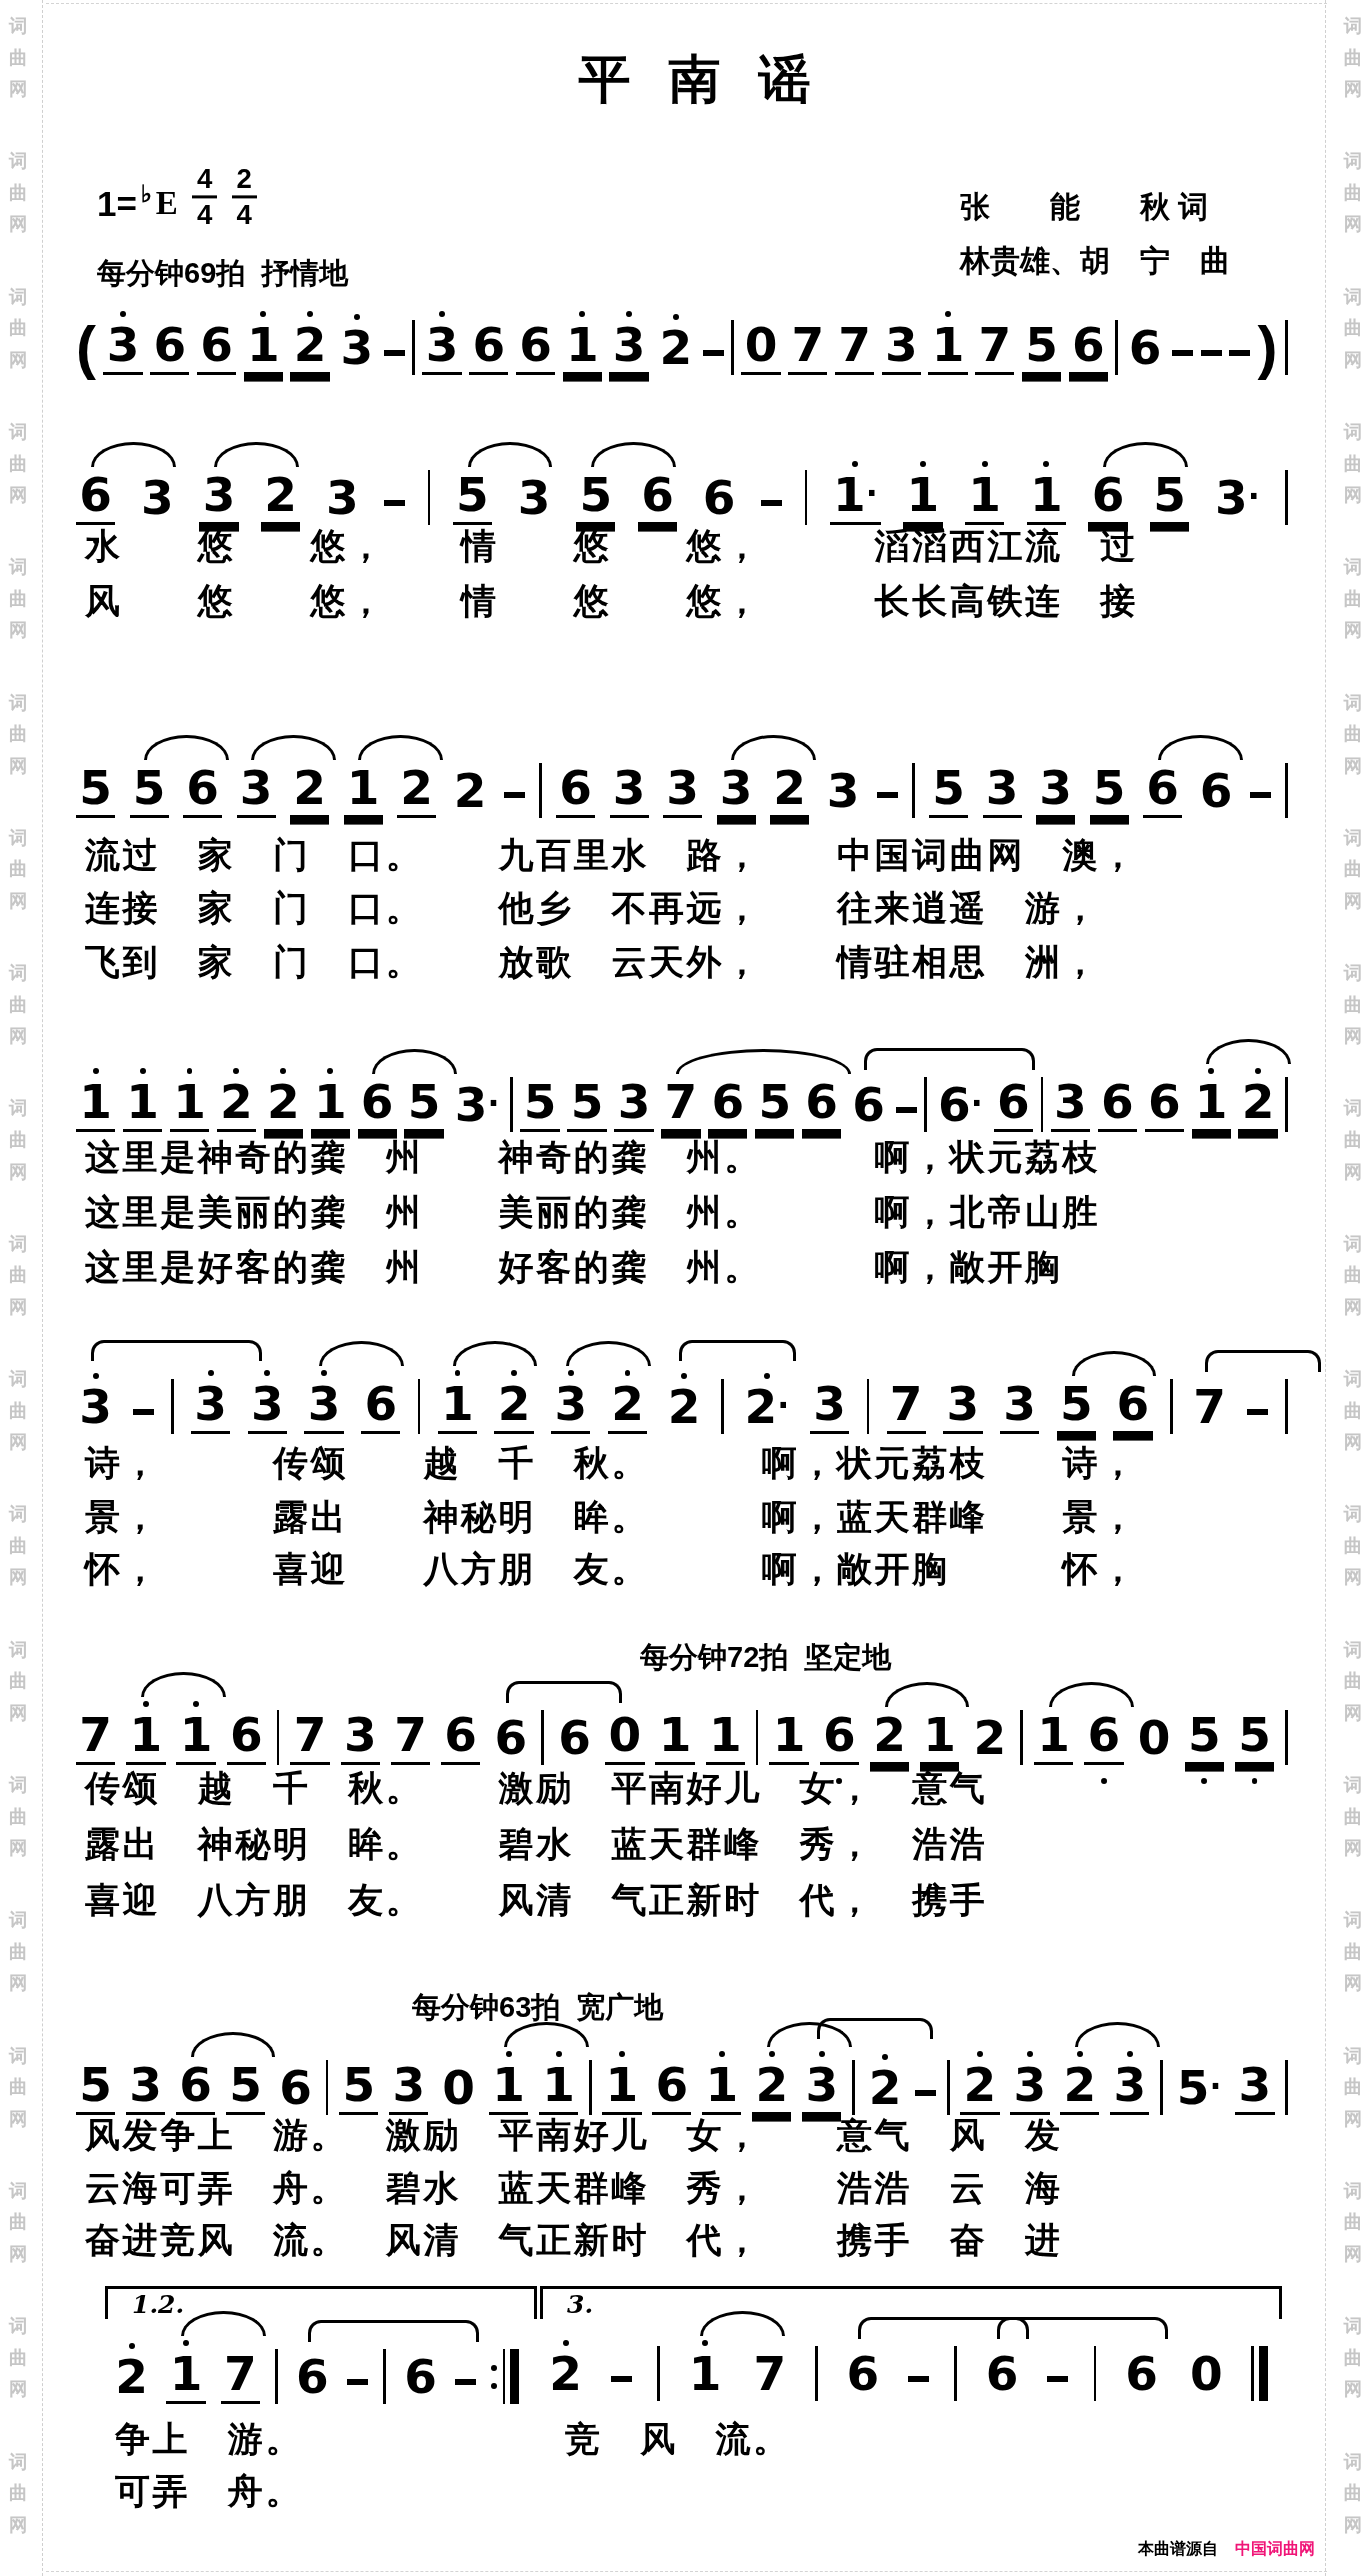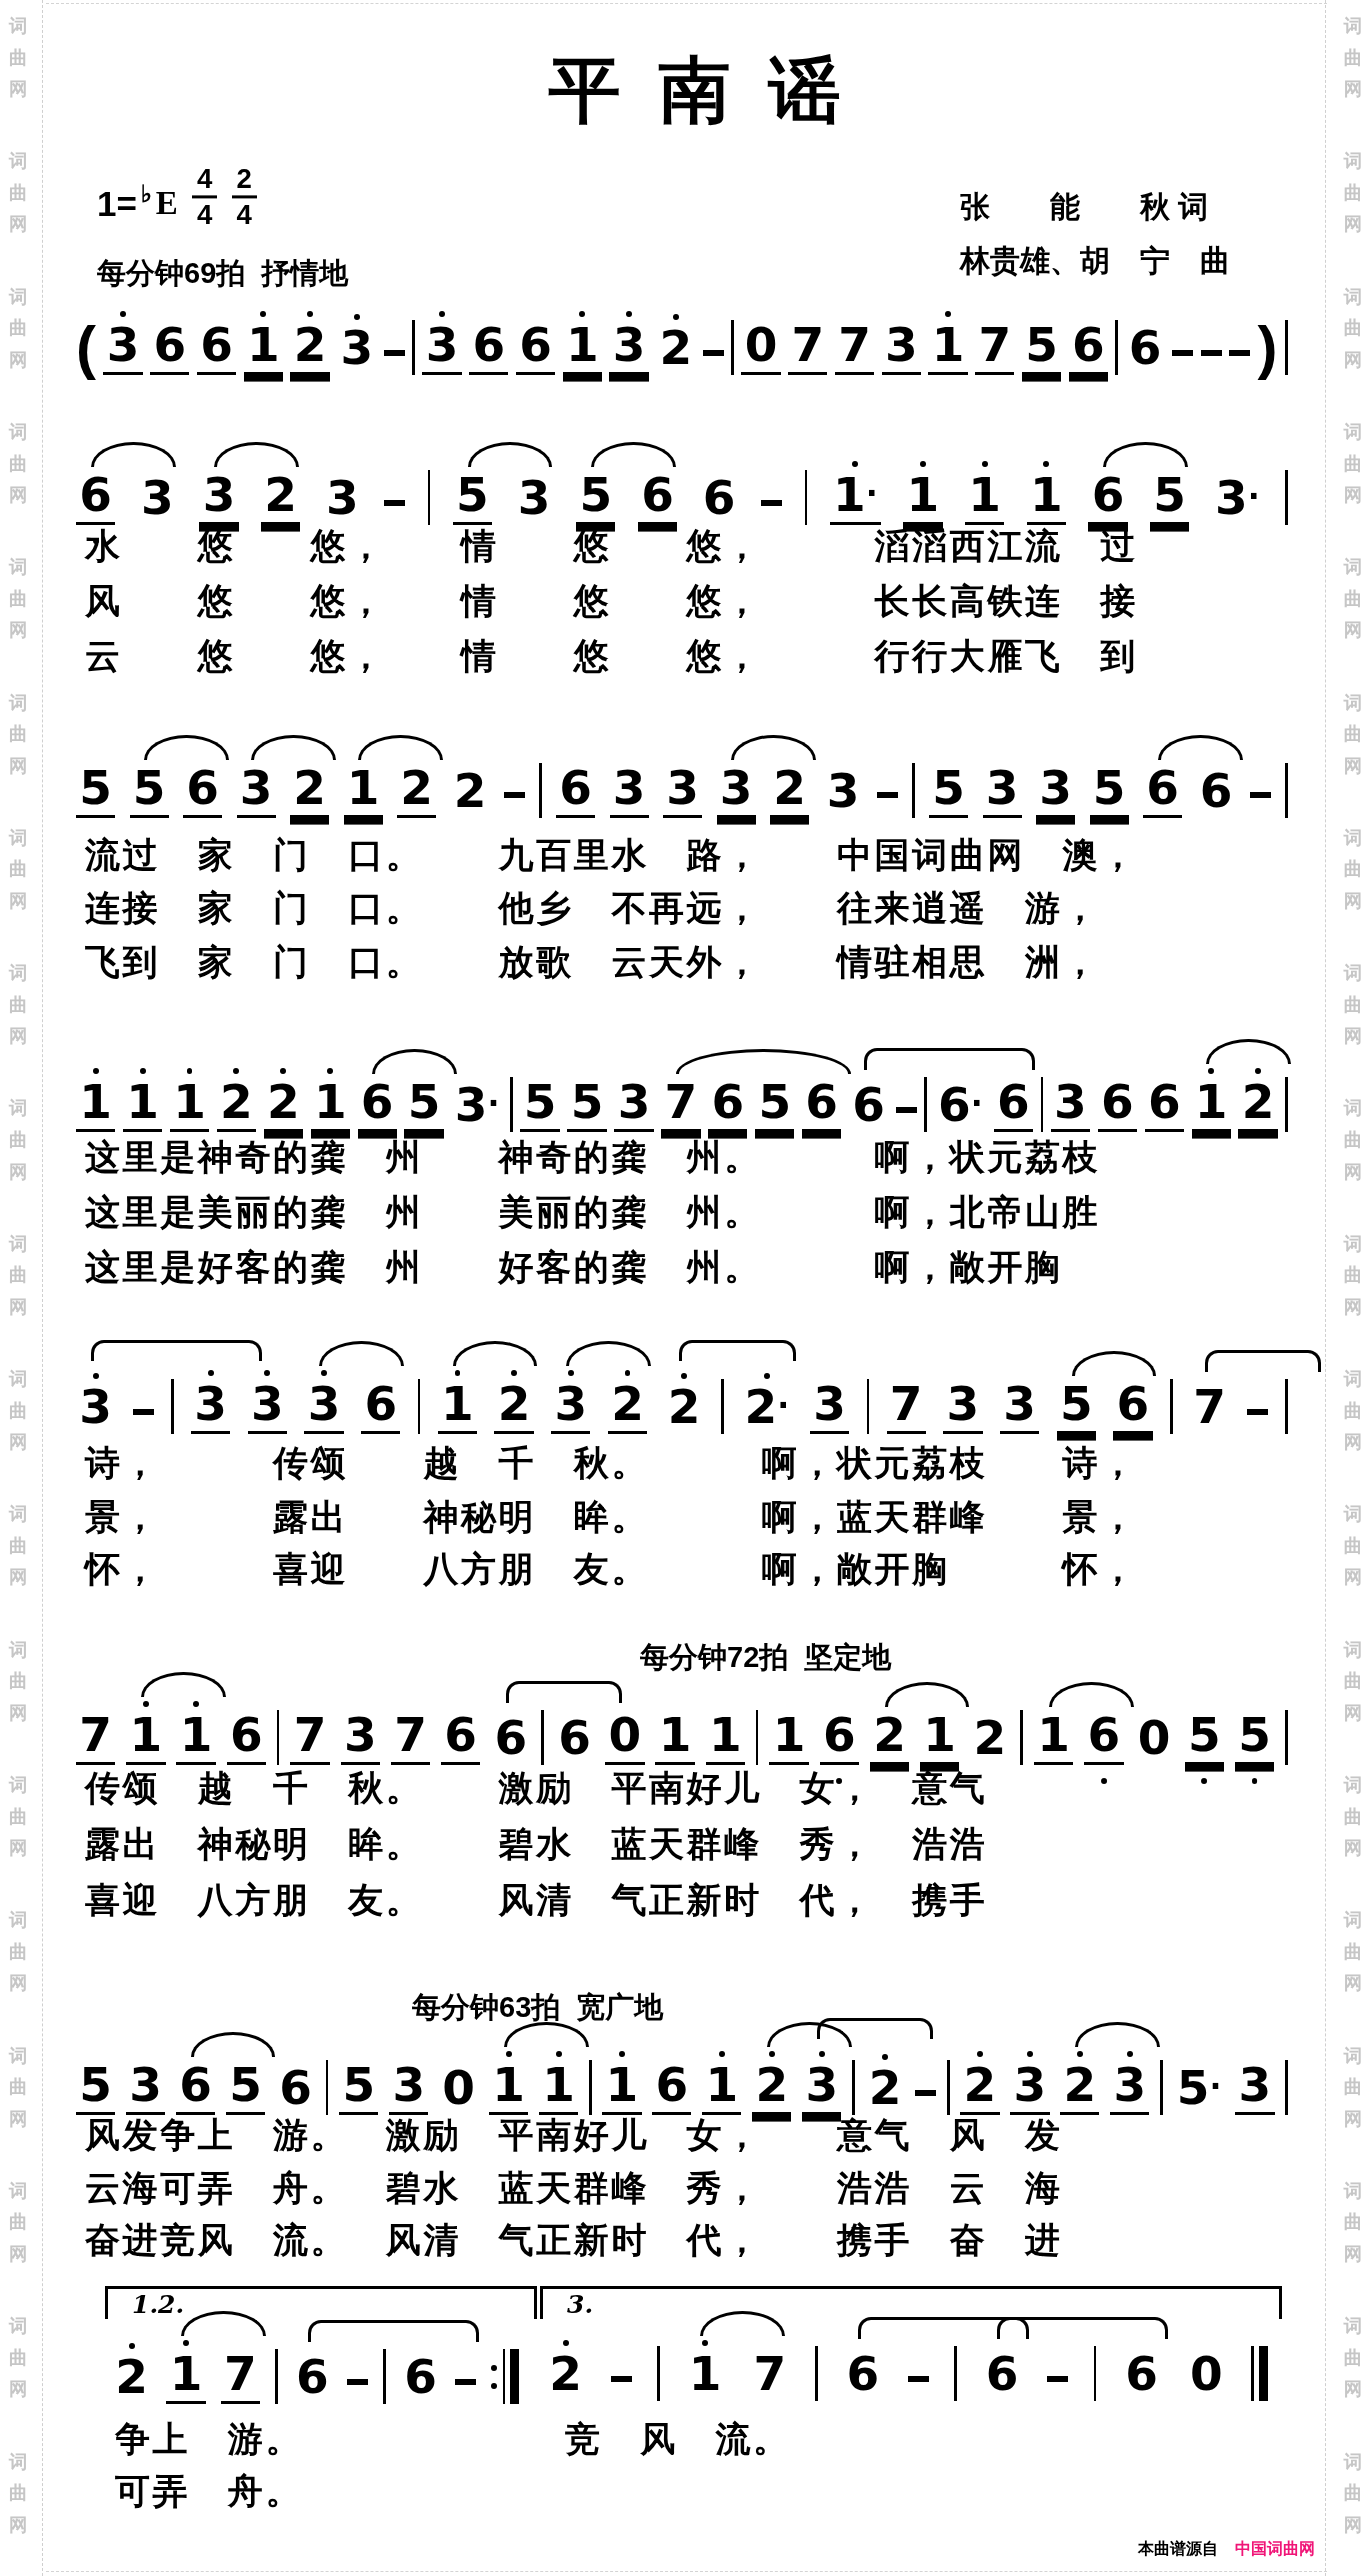--- a/index.html
+++ b/index.html
@@ -4,21 +4,21 @@
 <style>
   html,body{margin:0;padding:0;background:#fff;}
   .sheet{position:relative;width:1373px;height:2576px;background:#ffffff;overflow:hidden;
          font-family:"Liberation Sans",sans-serif;color:#000;}
   
   .vdash{position:absolute;top:0;bottom:0;width:0;border-left:1.3px dashed #cfcfcf;}
   .hdash{position:absolute;left:46px;right:46px;height:0;border-top:1.3px dashed #d4d4d4;}
   .wmcol{position:absolute;top:0;width:26px;height:100%;}
   .wmch{position:absolute;left:0;width:100%;text-align:center;font-size:18.4px;font-weight:bold;color:#c6c6c6;line-height:1;}
   
-  .title{position:absolute;top:51px;left:0;right:0;text-align:center;font-size:72px;font-weight:bold;
+  .title{position:absolute;top:51px;left:0;right:0;text-align:center;font-size:52px;font-weight:bold;
          letter-spacing:38px;text-indent:38px;line-height:1.1;margin-left:16px;}
   .keyblock{position:absolute;top:172px;left:97px;display:flex;align-items:center;gap:3.9px;}
   .keymain{font-size:35px;font-weight:bold;}
   .keyflat{font-size:23.6px;font-weight:bold;vertical-align:super;transform:translateY(-10.5px);display:inline-block;}
   .keytonic{font-size:33px;font-weight:bold;font-family:"Liberation Serif",serif;}
   .frac{display:inline-flex;flex-direction:column;align-items:center;margin-left:10.5px;transform:translateY(-6.6px);}
   .frac b{font-size:27.6px;line-height:1;font-weight:bold;}
   .fracbar{width:25px;height:3.3px;background:#000;margin:2.6px 0;}
   .tempo{position:absolute;font-size:29px;font-weight:bold;white-space:pre;}
   .credits{position:absolute;left:960px;width:342px;font-size:30px;font-weight:bold;white-space:pre;line-height:1;}
@@ -858,21 +858,20 @@
         <div class="dgwrap">0</div>
       </div>
       <div class="fbar">
         <div class="thin"></div>
         <div class="thick"></div>
       </div>
     </div>
 
   <div class="lyr" style="top:523px">水　　悠　　悠，　　情　　悠　　悠，　　　滔滔西江流　过</div>
   <div class="lyr" style="top:578px">风　　悠　　悠，　　情　　悠　　悠，　　　长长高铁连　接</div>
-  <div class="lyr" style="top:633px">云　　悠　　悠，　　情　　悠　　悠，　　　行行大雁飞　到</div>
 
   <div class="lyr" style="top:832px">流过　家　门　口。　　九百里水　路，　　中国词曲网　澳，</div>
   <div class="lyr" style="top:885px">连接　家　门　口。　　他乡　不再远，　　往来逍遥　游，</div>
   <div class="lyr" style="top:939px">飞到　家　门　口。　　放歌　云天外，　　情驻相思　洲，</div>
 
   <div class="lyr" style="top:1134px">这里是神奇的龚　州　　神奇的龚　州。　　　啊，状元荔枝</div>
   <div class="lyr" style="top:1189px">这里是美丽的龚　州　　美丽的龚　州。　　　啊，北帝山胜</div>
   <div class="lyr" style="top:1244px">这里是好客的龚　州　　好客的龚　州。　　　啊，敞开胸</div>
 
   <div class="lyr" style="top:1440px">诗，　　　传颂　　越　千　秋。　　　啊，状元荔枝　　诗，</div>

